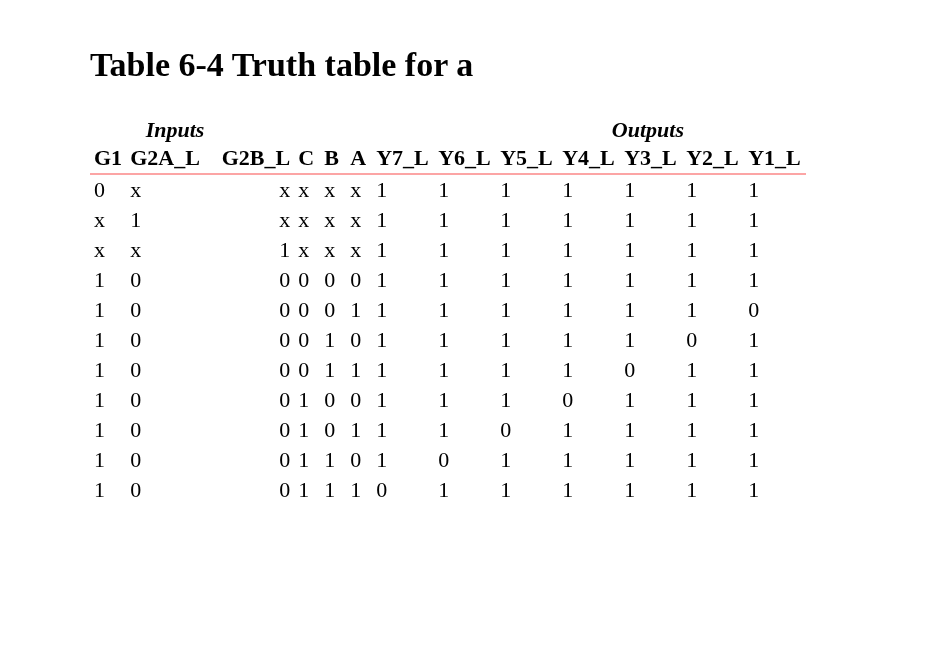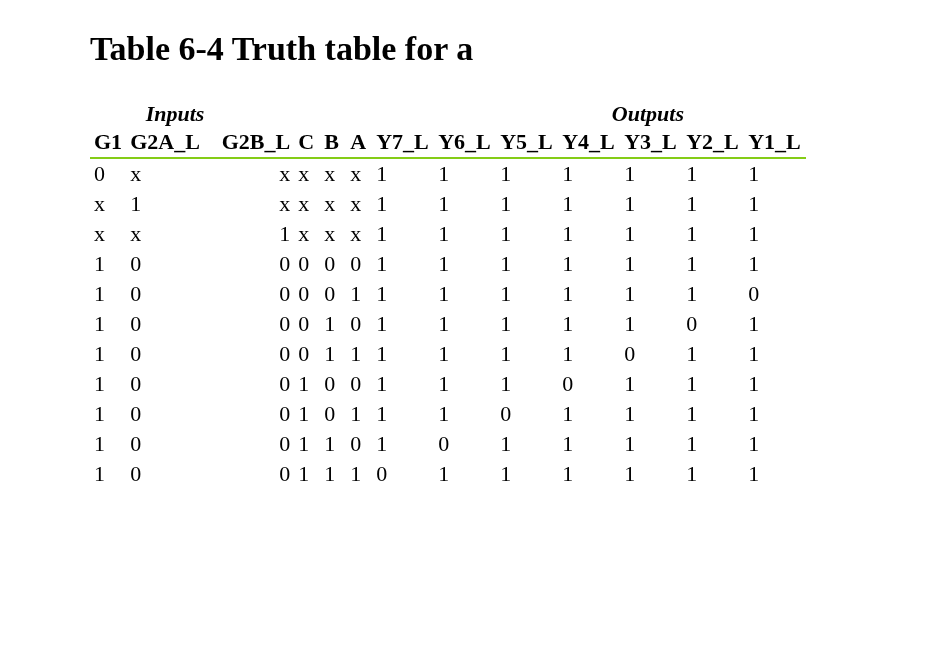--- a/index.html
+++ b/index.html
@@ -8,21 +8,21 @@
       color: #000;
       margin: 0;
       padding: 28px 0 0 90px;
       width: 943px;
       box-sizing: border-box;
     }
     h1 {
       font-size: 34px;
       font-weight: bold;
       line-height: 1.25;
-      margin: 0 0 30px 0;
+      margin: 16px 0 30px 0;
     }
     .group-headers {
       font-style: italic;
       font-weight: bold;
       font-size: 22px;
       display: flex;
       margin-left: 0;
       gap: 32px;
     }
     .grp-inputs {
@@ -38,21 +38,21 @@
     }
     table {
       border-collapse: collapse;
       font-size: 22px;
       margin-top: 2px;
     }
     th {
       font-weight: bold;
       text-align: left;
       padding: 0 4px 2px 4px;
-      border-bottom: 2px solid #84cc16;
+      border-bottom: 2px solid #fca5a5;
       font-size: 22px;
     }
     td {
       text-align: left;
       padding: 2px 4px 2px 4px;
       font-size: 22px;
     }
     
     .c-sm { width: 18px; text-align: left; }
     .c-g1 { width: 28px; text-align: left; }

